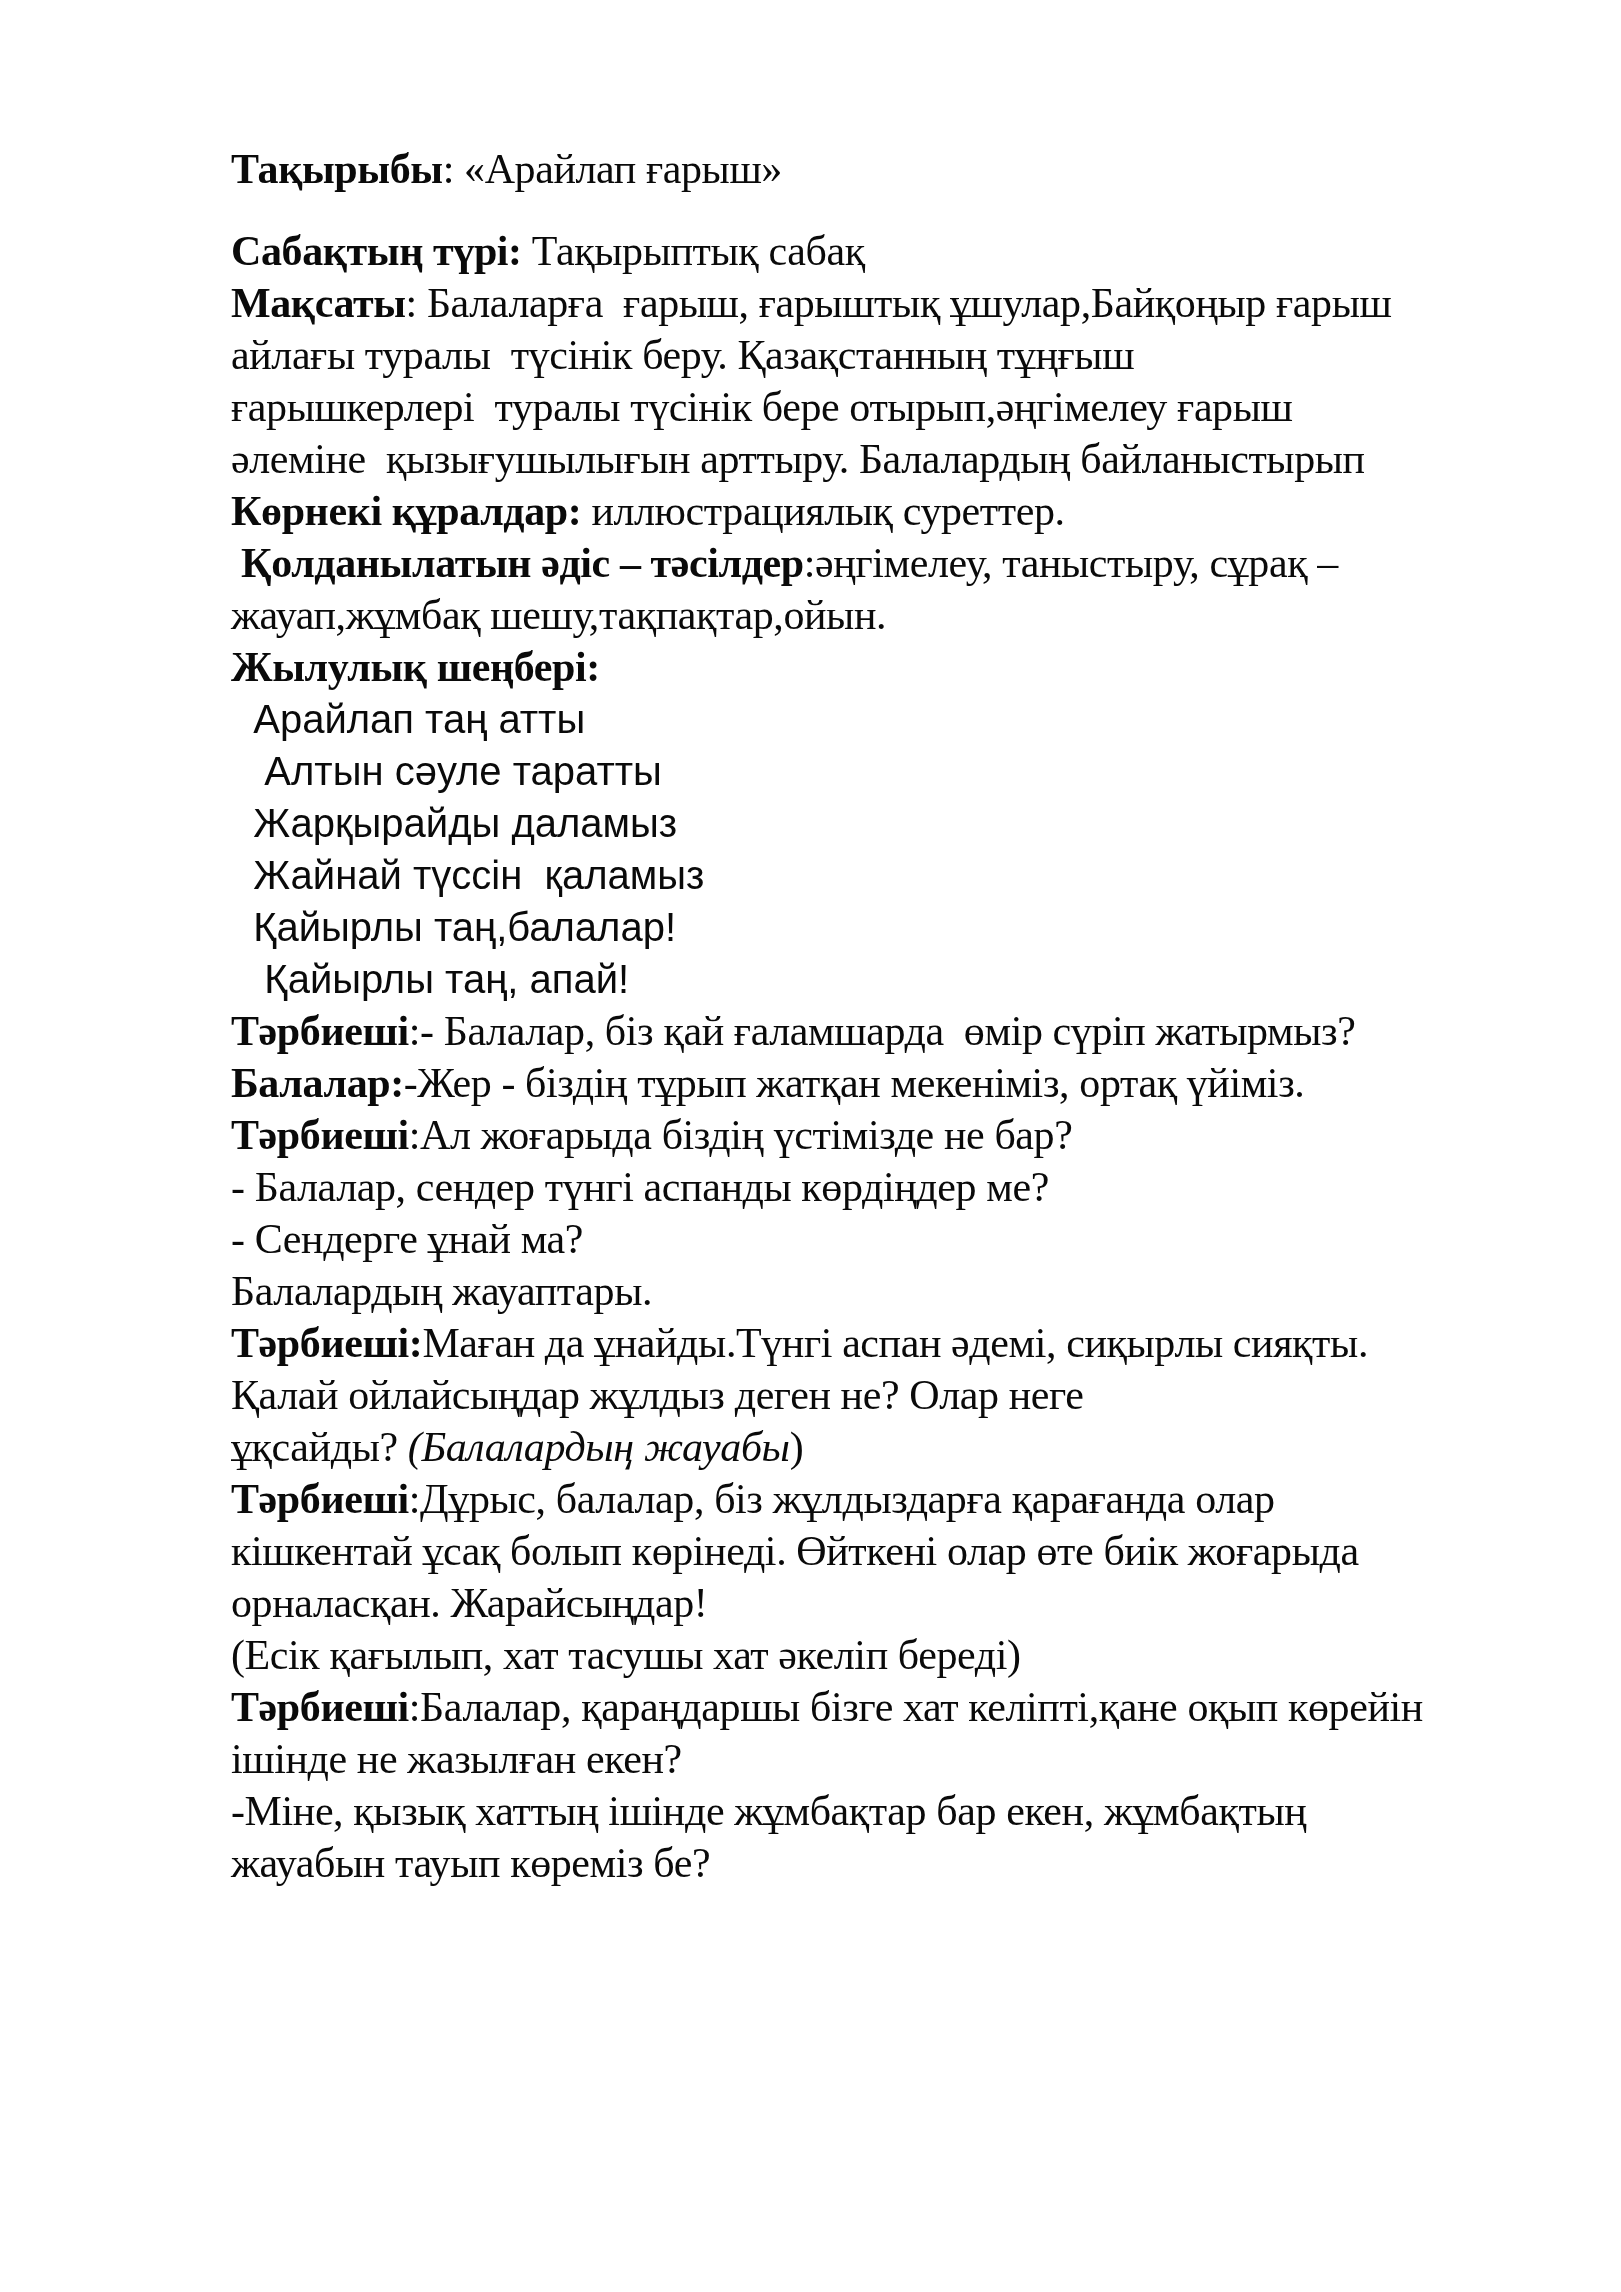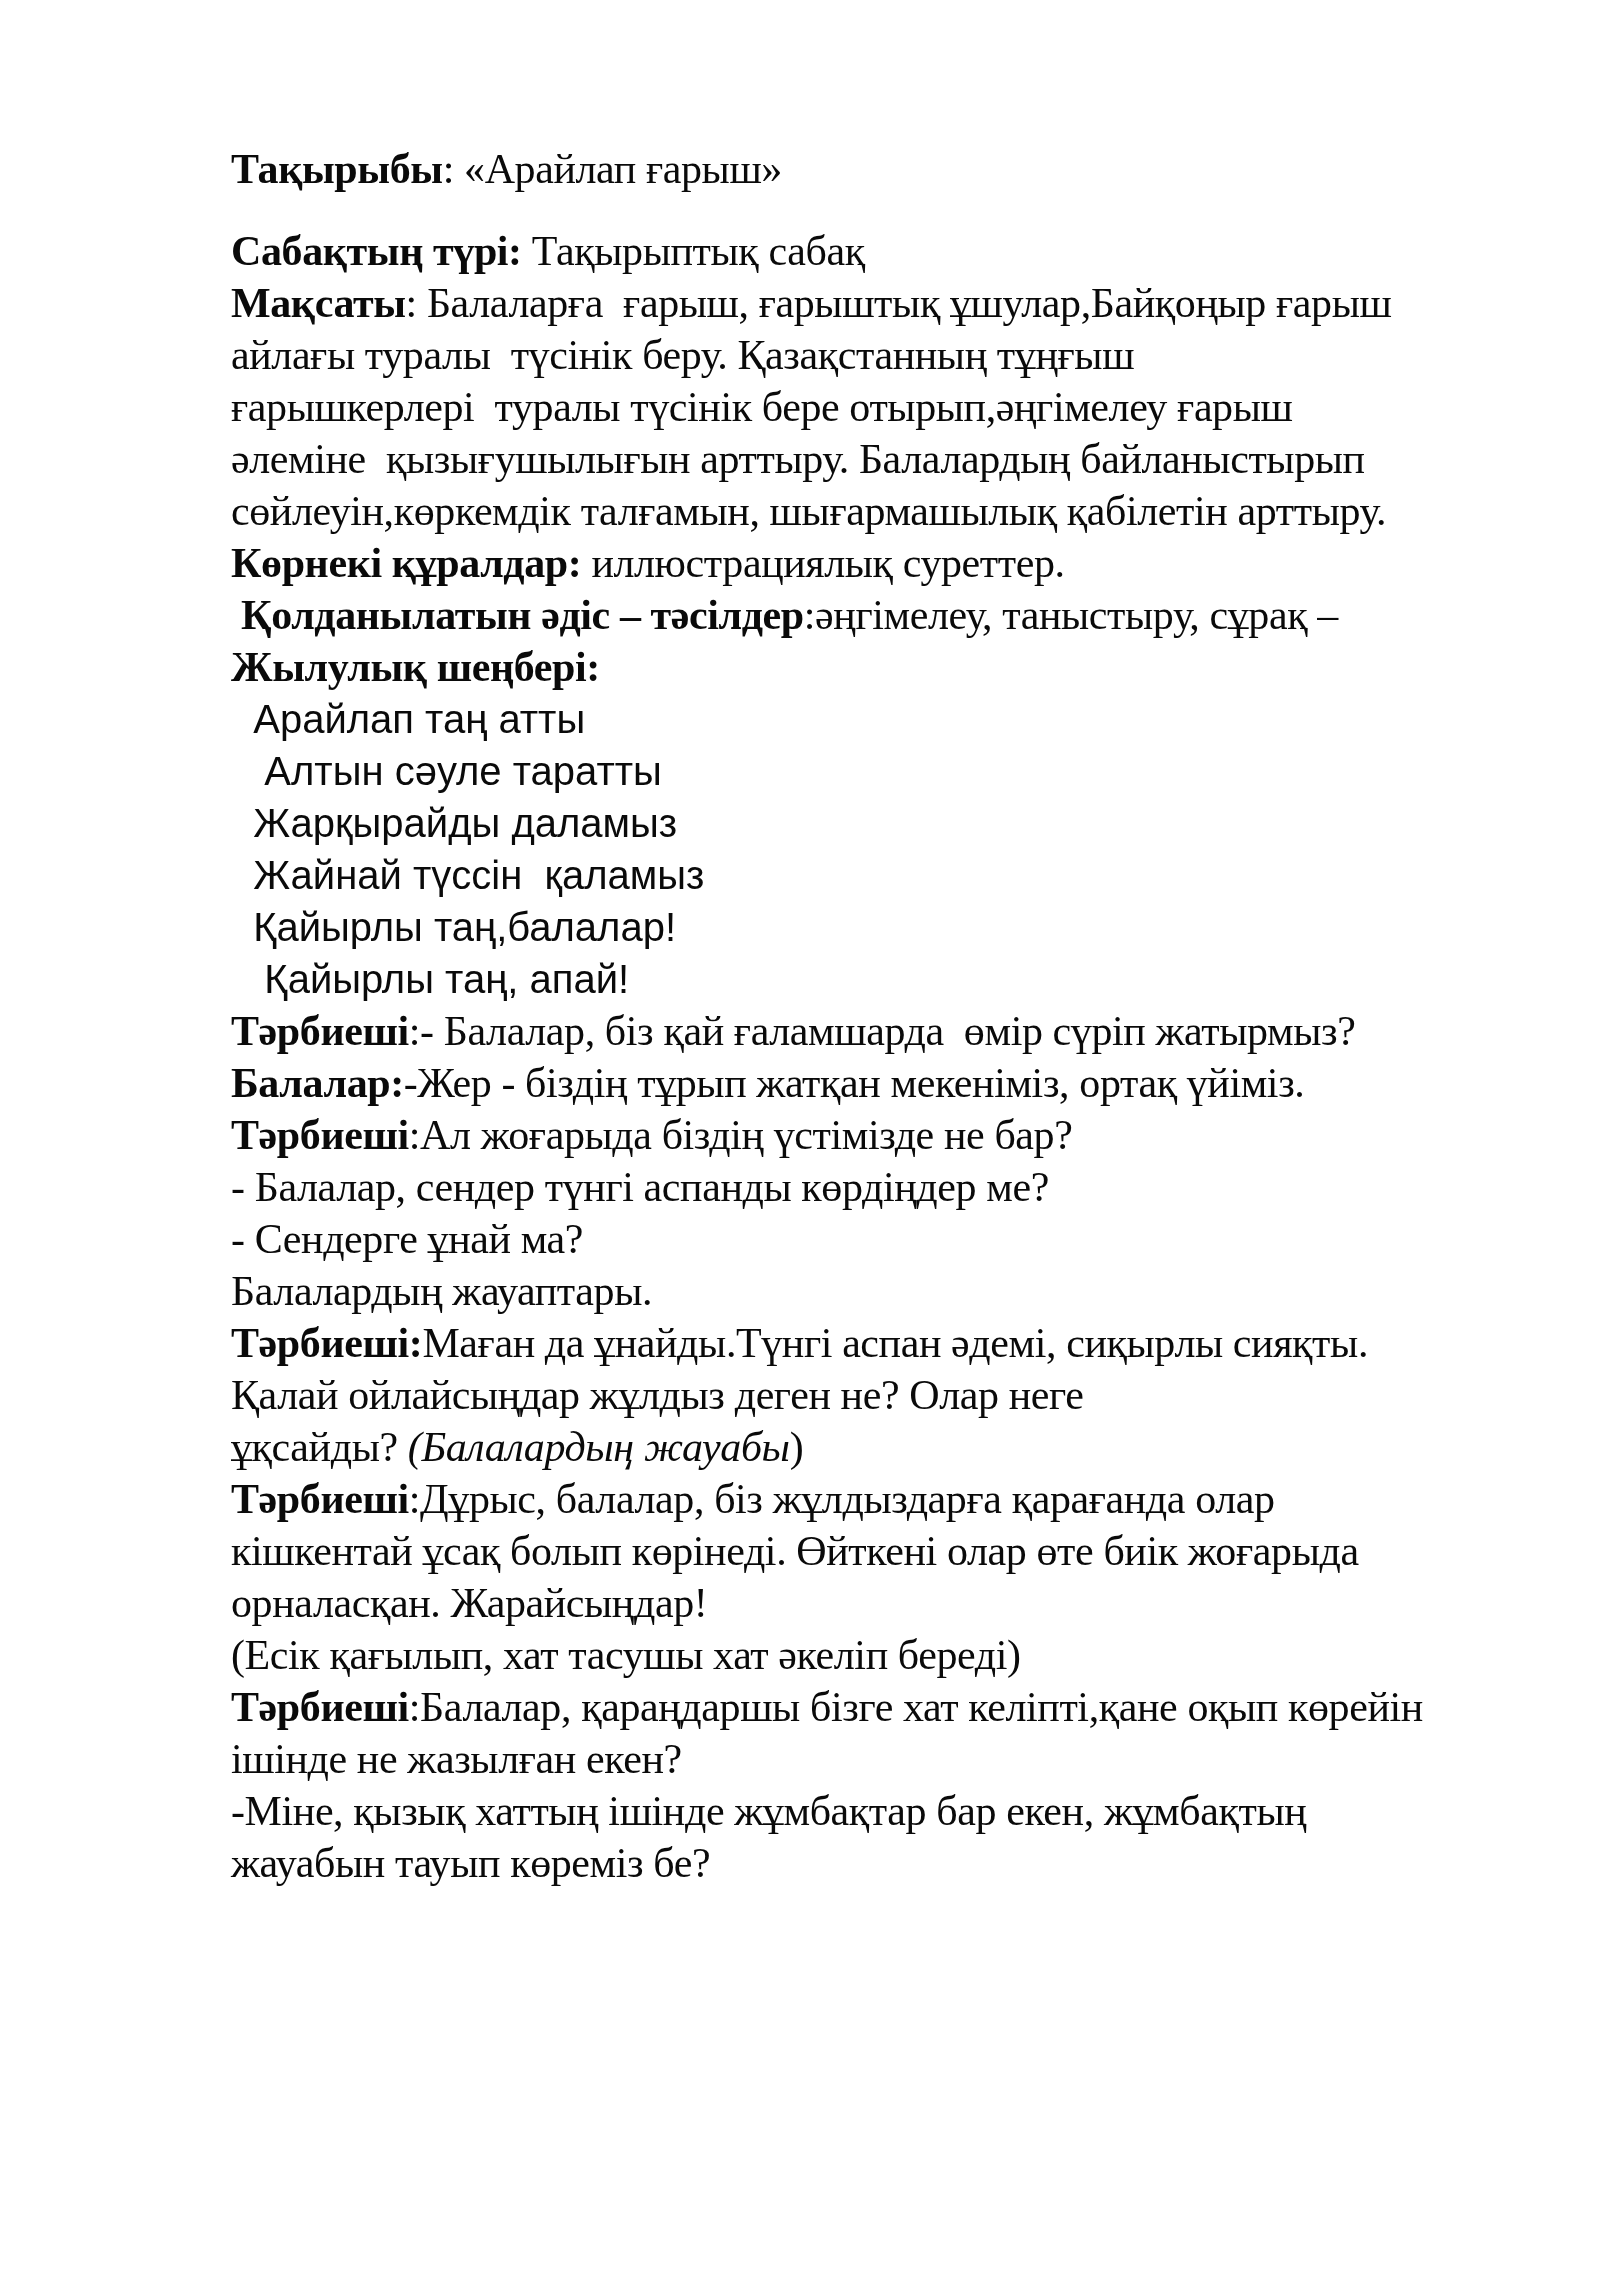--- a/index.html
+++ b/index.html
@@ -46,23 +46,23 @@
 
 <div class="page">
   <div class="content">
       <p class="line"><span class="b">Тақырыбы</span><span>: «Арайлап ғарыш»</span></p>
       <p class="line blank"></p>
       <p class="line"><span class="b">Сабақтың түрі:</span><span> Тақырыптық сабақ</span></p>
       <p class="line"><span class="b">Мақсаты</span><span>: Балаларға  ғарыш, ғарыштық ұшулар,Байқоңыр ғарыш</span></p>
       <p class="line"><span>айлағы туралы  түсінік беру. Қазақстанның тұңғыш</span></p>
       <p class="line"><span>ғарышкерлері  туралы түсінік бере отырып,әңгімелеу ғарыш</span></p>
       <p class="line"><span>әлеміне  қызығушылығын арттыру. Балалардың байланыстырып</span></p>
-      <p class="line"><span>сөйлеуін,көркемдік талғамын, шығармашылық қабілетін арттыру.</span></p>
       <p class="line"><span class="b">Көрнекі құралдар:</span><span> иллюстрациялық суреттер.</span></p>
       <p class="line"><span class="b"> Қолданылатын әдіс – тәсілдер</span><span>:әңгімелеу, таныстыру, сұрақ –</span></p>
+      <p class="line"><span>жауап,жұмбақ шешу,тақпақтар,ойын.</span></p>
       <p class="line"><span class="b">Жылулық шеңбері:</span></p>
       <p class="line sans"><span>  Арайлап таң атты</span></p>
       <p class="line sans"><span>   Алтын сәуле таратты</span></p>
       <p class="line sans"><span>  Жарқырайды даламыз</span></p>
       <p class="line sans"><span>  Жайнай түссін  қаламыз</span></p>
       <p class="line sans"><span>  Қайырлы таң,балалар!</span></p>
       <p class="line sans"><span>   Қайырлы таң, апай!</span></p>
       <p class="line"><span class="b">Тәрбиеші</span><span>:- Балалар, біз қай ғаламшарда  өмір сүріп жатырмыз?</span></p>
       <p class="line"><span class="b">Балалар:</span><span>-Жер - біздің тұрып жатқан мекеніміз, ортақ үйіміз.</span></p>
       <p class="line"><span class="b">Тәрбиеші</span><span>:Ал жоғарыда біздің үстімізде не бар?</span></p>

